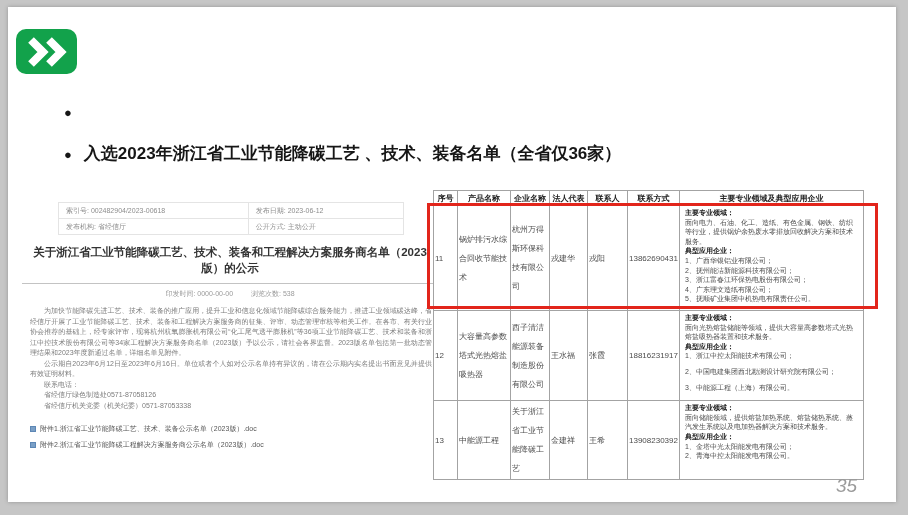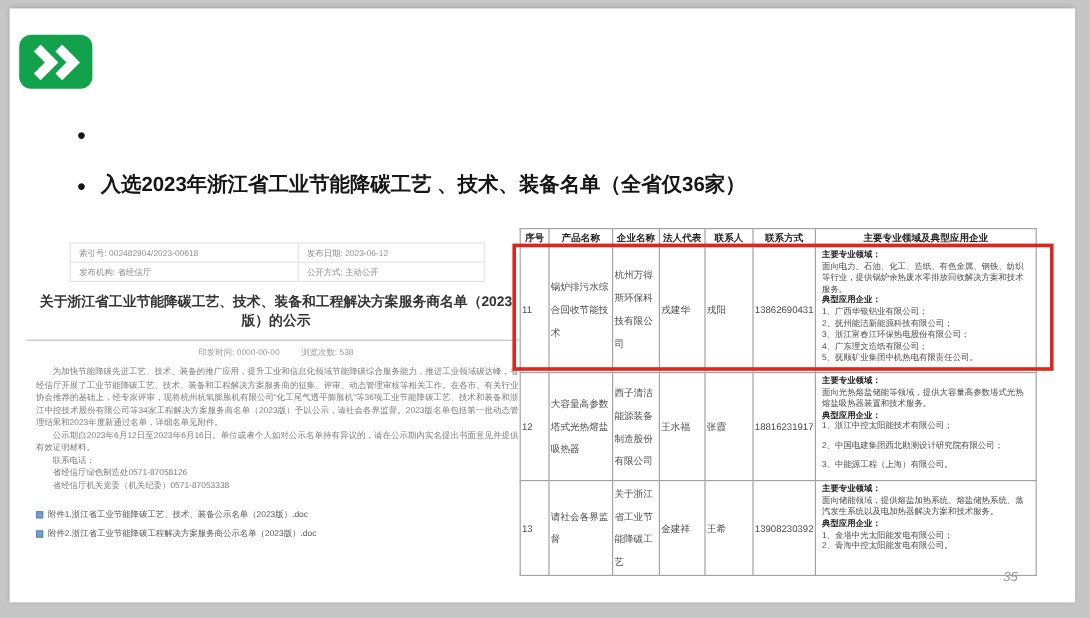--- a/index.html
+++ b/index.html
@@ -44,21 +44,21 @@
   td.c-wrap { line-height:19px; }
   td.c-detail { font-size:7px; line-height:9.6px; padding:2px 4px 2px 5px; text-align:left; vertical-align:top; }
   .detail-label { font-weight:bold; color:#222; }
   .apps-spaced div { margin-bottom:6px; }
   tr.r1 td { height:105px; }
   tr.r2 td { height:84px; }
   tr.r3 td { height:60px; }
 
   .highlight-box { position:absolute; left:419px; top:196px; width:451px; height:106px; border:3px solid #e2251b; pointer-events:none; }
 
-  .page-number { position:absolute; left:828px; top:468px; font-size:11px; color:#9a9a9a;font-style:italic; }
+  .page-number { position:absolute; left:828px; top:468px; font-size:19px; color:#9a9a9a;font-style:italic; }
 </style>
 </head>
 <body>
 
 <div class="stage">
   <div class="slide">
 
     <div class="brand-badge">
       <svg width="44" height="30" viewBox="0 0 44 30" aria-hidden="true">
         <polyline points="6,3 18,15 6,27" fill="none" stroke="#ffffff" stroke-width="8"></polyline>
@@ -161,21 +161,21 @@
             <div class="apps-spaced">
               <div>1、浙江中控太阳能技术有限公司；</div>
               <div>2、中国电建集团西北勘测设计研究院有限公司；</div>
               <div>3、中能源工程（上海）有限公司。</div>
             </div>
           </td>
         </tr>
 
         <tr class="r3">
           <td class="c-center">13</td>
-          <td class="c-center c-wrap">请社会各界监督</td>
+          <td class="c-center c-wrap">中能源工程</td>
           <td class="c-center c-wrap">关于浙江省工业节能降碳工艺</td>
           <td class="c-center">金建祥</td>
           <td class="c-center">王希</td>
           <td class="c-center">13908230392</td>
           <td class="c-detail">
             <div class="detail-label">主要专业领域：</div>
             <div>面向储能领域，提供熔盐加热系统、熔盐储热系统、蒸汽发生系统以及电加热器解决方案和技术服务。</div>
             <div class="detail-label">典型应用企业：</div>
             <div>1、金塔中光太阳能发电有限公司；</div>
             <div>2、青海中控太阳能发电有限公司。</div>

